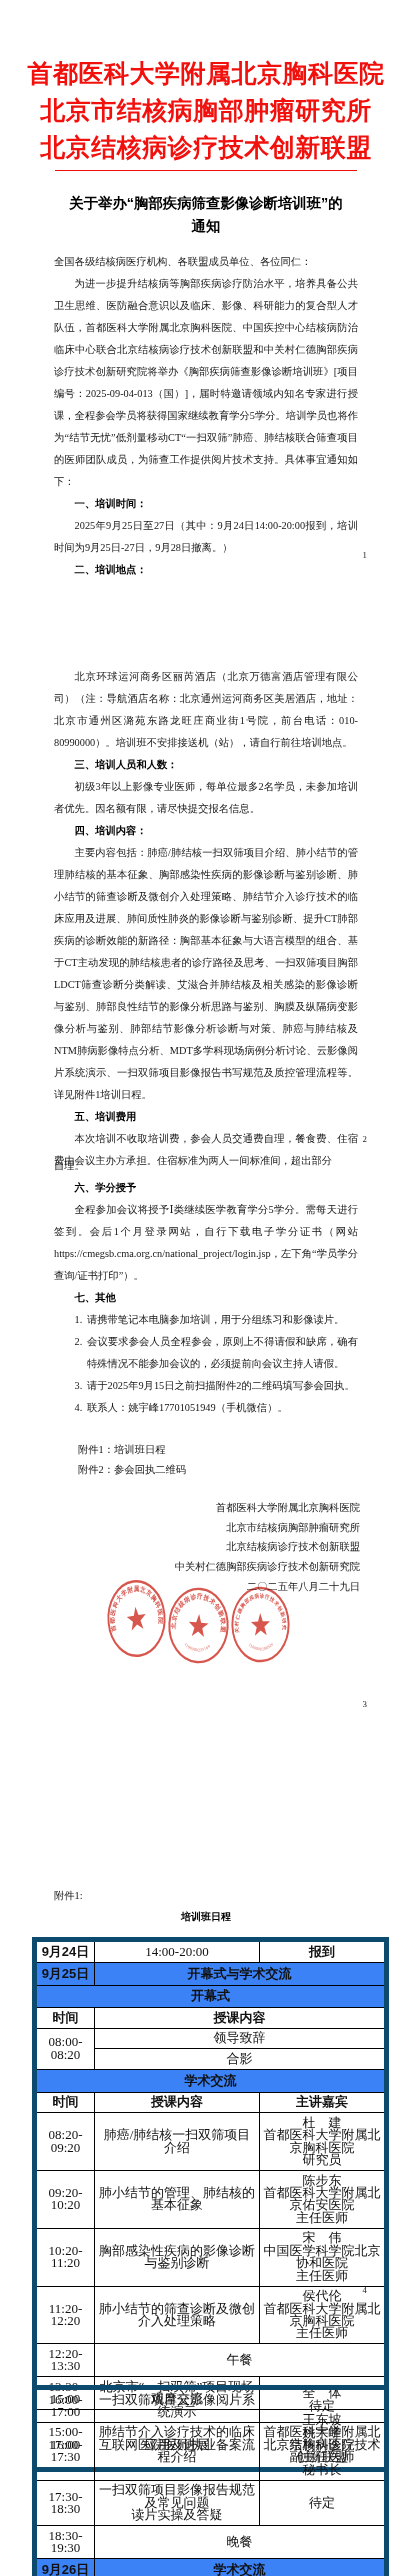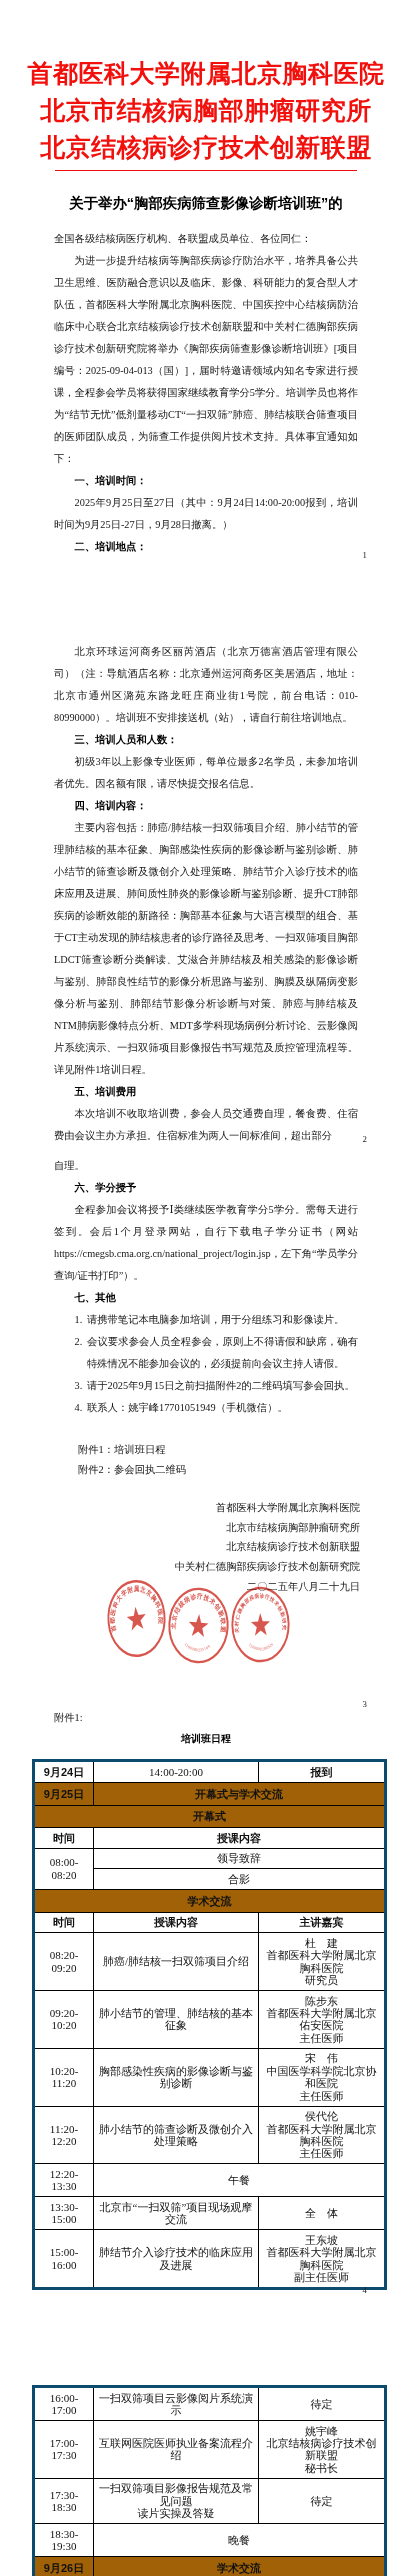--- a/index.html
+++ b/index.html
@@ -1,19 +1,19 @@
 <!DOCTYPE html>
 <html style="font-size:8.2px"><head>
 <meta charset="utf-8">
 <style>
   html,body{margin:0;padding:0;background:#ffffff;}
   .canvas{position:relative;width:412px;height:4077px;background:#fff;
     font-family:"Liberation Serif","DejaVu Serif",serif;color:#161616;overflow:hidden;}
   .page{position:absolute;left:0;width:412px;}
-  .p1{top:0;} .p2{top:641px;} .p3{top:1155px;} .p4{top:1706px;}
+  .p1{top:0;} .p2{top:666px;} .p3{top:1155px;} .p4{top:1884px;}
   .p5{top:2385px;}
 
   
   .letterhead{margin-top:55px;text-align:center;}
   .lh-line{font-size:25px;line-height:37px;font-weight:bold;color:#f2100d;
     letter-spacing:0.5px;font-family:"Liberation Serif","DejaVu Serif",serif;}
   .red-rule{width:302px;height:1.5px;background:#ee0f0b;margin:3.6px auto 0 auto;}
 
   .notice-title{margin:20.6px 0 0 0;text-align:center;font-family:"Liberation Sans","DejaVu Sans",sans-serif;
     font-weight:700;font-size:14.4px;line-height:23px;color:#000;}
@@ -43,24 +43,24 @@
   .stamp2{left:160px;top:1587px;transform:scale(.83,1.0) rotate(4deg);}
   .stamp3{left:222px;top:1586px;transform:scale(.80,1.0) rotate(-2deg);}
 
   
   .attach-label{margin:3.1px 0 0 54px;font-size:10.3px;line-height:17.5px;}
   .attach-title{margin:3px 0 0 0;text-align:center;font-family:Liberation Sans, sans-serif;
     font-weight:700;font-size:10px;line-height:18.5px;color:#000;}
 
   
   table.sched{border-collapse:collapse;margin:11.3px 0 0 32px;width:352px;
-    border:3px solid #0c4a6e;font-size:11px;text-align:center;table-layout:fixed;}
+    border:5px solid #0c4a6e;font-size:13px;text-align:center;table-layout:fixed;}
   table.sched col.c1{width:60px;} table.sched col.c2{width:165px;} table.sched col.c3{width:127px;}
   table.sched td{border:0.5px solid #000;padding:3.6px 3.1px;line-height:12.4px;vertical-align:middle;color:#111;}
-  table.sched tr.gray td{background:#a16207;padding:4.6px 3.1px;}
+  table.sched tr.gray td{background:#3b82f6;padding:4.6px 3.1px;}
   .hd{font-family:"Liberation Sans","DejaVu Sans",sans-serif;font-weight:700;}
   .tm{font-family:"Liberation Serif","DejaVu Serif",serif;}
   .pre{white-space:pre-line;}
   .p5 table.sched{margin-top:0;}
 
   .pagenum{position:absolute;right:45px;font-size:8.8px;line-height:12.4px;color:#222;}
   .pn1{top:549px;} .pn2{top:1133px;} .pn3{top:1698px;} .pn4{top:2284px;}
 </style>
 </head>
 <body>
@@ -69,20 +69,21 @@
 
   <section class="page p1">
     <div class="letterhead">
       <div class="lh-line">首都医科大学附属北京胸科医院</div>
       <div class="lh-line">北京市结核病胸部肿瘤研究所</div>
       <div class="lh-line">北京结核病诊疗技术创新联盟</div>
     </div>
     <div class="red-rule"></div>
     <div class="notice-title">
       <div>关于举办“胸部疾病筛查影像诊断培训班”的</div>
+      <div>通知</div>
     </div>
     <div class="bodytext">
       <p class="salutation">全国各级结核病医疗机构、各联盟成员单位、各位同仁：</p>
       <p class="ind">为进一步提升结核病等胸部疾病诊疗防治水平，培养具备公共卫生思维、医防融合意识以及临床、影像、科研能力的复合型人才队伍，首都医科大学附属北京胸科医院、中国疾控中心结核病防治临床中心联合北京结核病诊疗技术创新联盟和中关村仁德胸部疾病诊疗技术创新研究院将举办《胸部疾病筛查影像诊断培训班》[项目编号：2025-09-04-013（国）]，届时特邀请领域内知名专家进行授课，全程参会学员将获得国家继续教育学分5学分。培训学员也将作为“结节无忧”低剂量移动CT“一扫双筛”肺癌、肺结核联合筛查项目的医师团队成员，为筛查工作提供阅片技术支持。具体事宜通知如下：</p>
       <p class="heading">一、培训时间：</p>
       <p class="ind">2025年9月25日至27日（其中：9月24日14:00-20:00报到，培训时间为9月25日-27日，9月28日撤离。）</p>
       <p class="heading">二、培训地点：</p>
     </div>
   </section>
 

